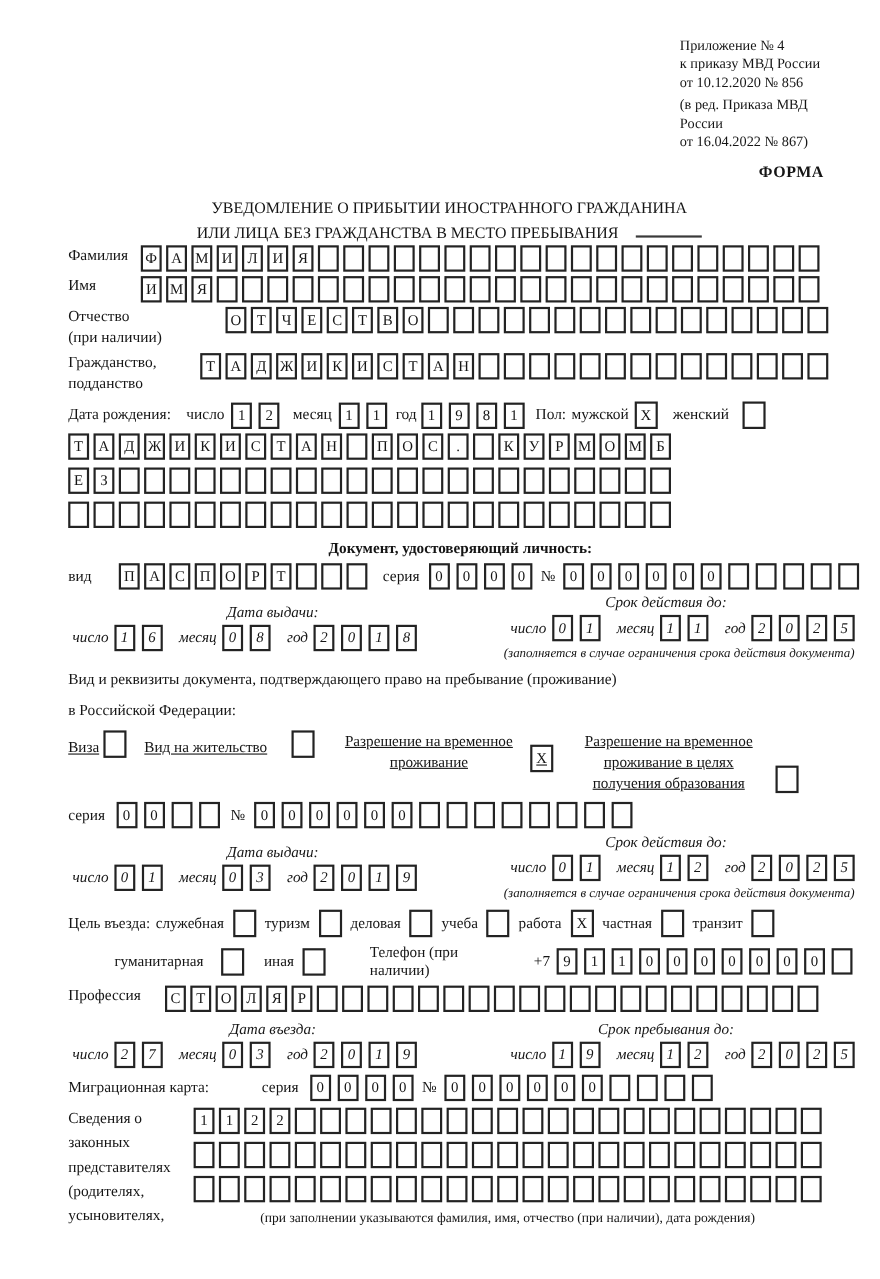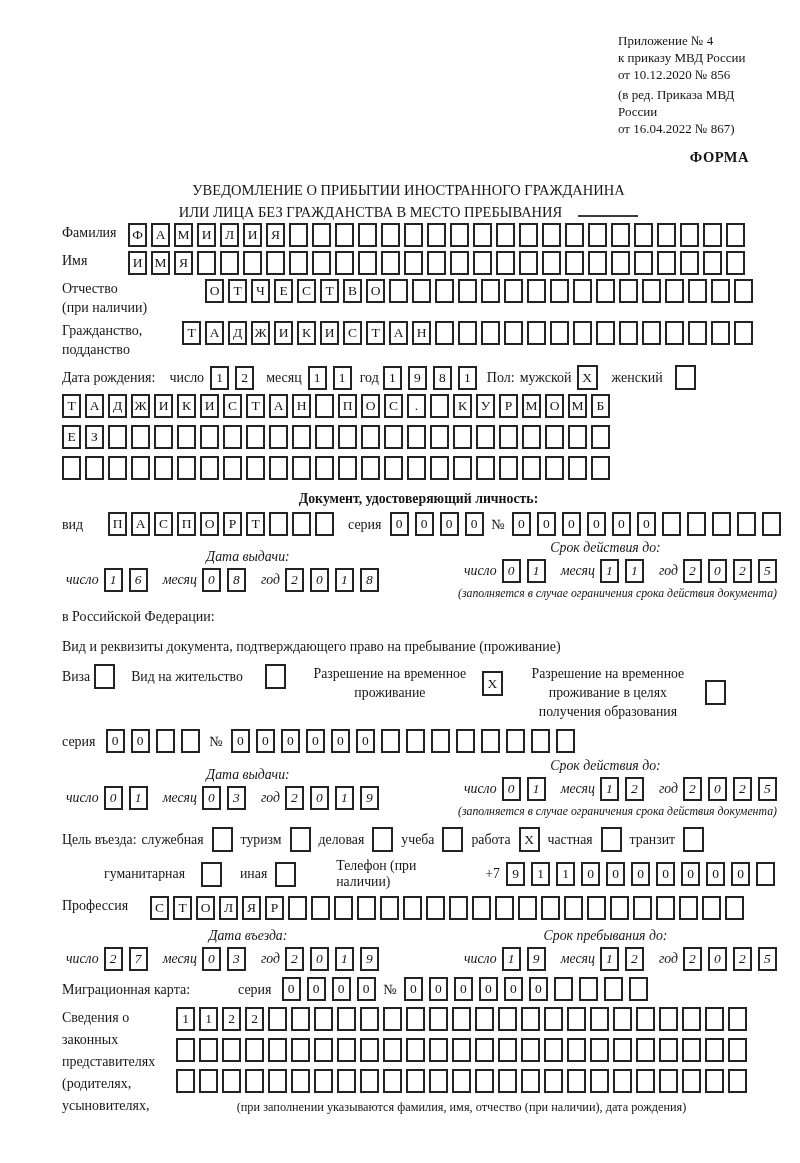--- a/index.html
+++ b/index.html
@@ -37,21 +37,21 @@
   .twocol{display:flex;align-items:center;font-style:italic;}
   .col-l{width:372px;flex:none;}
   .col-r{flex:1;}
   .dhdr{text-align:center;font-size:13.8px;margin-bottom:3px;}
   .dg{display:flex;align-items:center;gap:5px;font-size:13.8px;}
   .dg .mlbl{margin-left:10px;}
   .fnote{font-size:11.8px;text-align:right;margin-top:3px;}
 
   .plain{font-size:14px;line-height:24px;}
   .optrow{display:flex;align-items:flex-start;margin:5px 0 8px 0;}
-  .opt{display:flex;align-items:center;font-size:13.8px;line-height:19px;}
+  .opt{display:flex;align-items:flex-end;font-size:13.8px;line-height:19px;text-decoration:underline;}
   .olbl{flex:none;}
   .c2{width:168px;text-align:center;}
   .c3{width:178px;text-align:center;}
   .prow{display:flex;align-items:center;font-size:13.8px;margin-bottom:6px;}
   .prow .cbx{margin-right:8px;}
 
   .stack .frow{margin-bottom:7px;}
   .note-center{font-size:12.3px;margin:6px 0 0 115px;text-align:center;}
 </style>
 </head>
@@ -407,22 +407,22 @@
             <span class="cell">2</span>
             <span class="cell">0</span>
             <span class="cell">2</span>
             <span class="cell">5</span>
           </span>
       </div>
       <div class="fnote">(заполняется в случае ограничения срока действия документа)</div>
     </div>
   </div>
 
+  <div class="plain" style="margin-top:6px;">Вид и реквизиты документа, подтверждающего право на пребывание (проживание)</div>
   <div class="plain" style="margin-top:4px;">в Российской Федерации:</div>
-  <div class="plain" style="margin-top:6px;">Вид и реквизиты документа, подтверждающего право на пребывание (проживание)</div>
 
   <div class="optrow">
     <span class="opt">
       <span class="olbl">Виза</span>
       <span class="cells cbx" style="margin-left:4px;">
           <span class="cell"></span>
         </span>
     </span>
     <span class="opt" style="margin-left:16px;">
       <span class="olbl">Вид на жительство</span>

